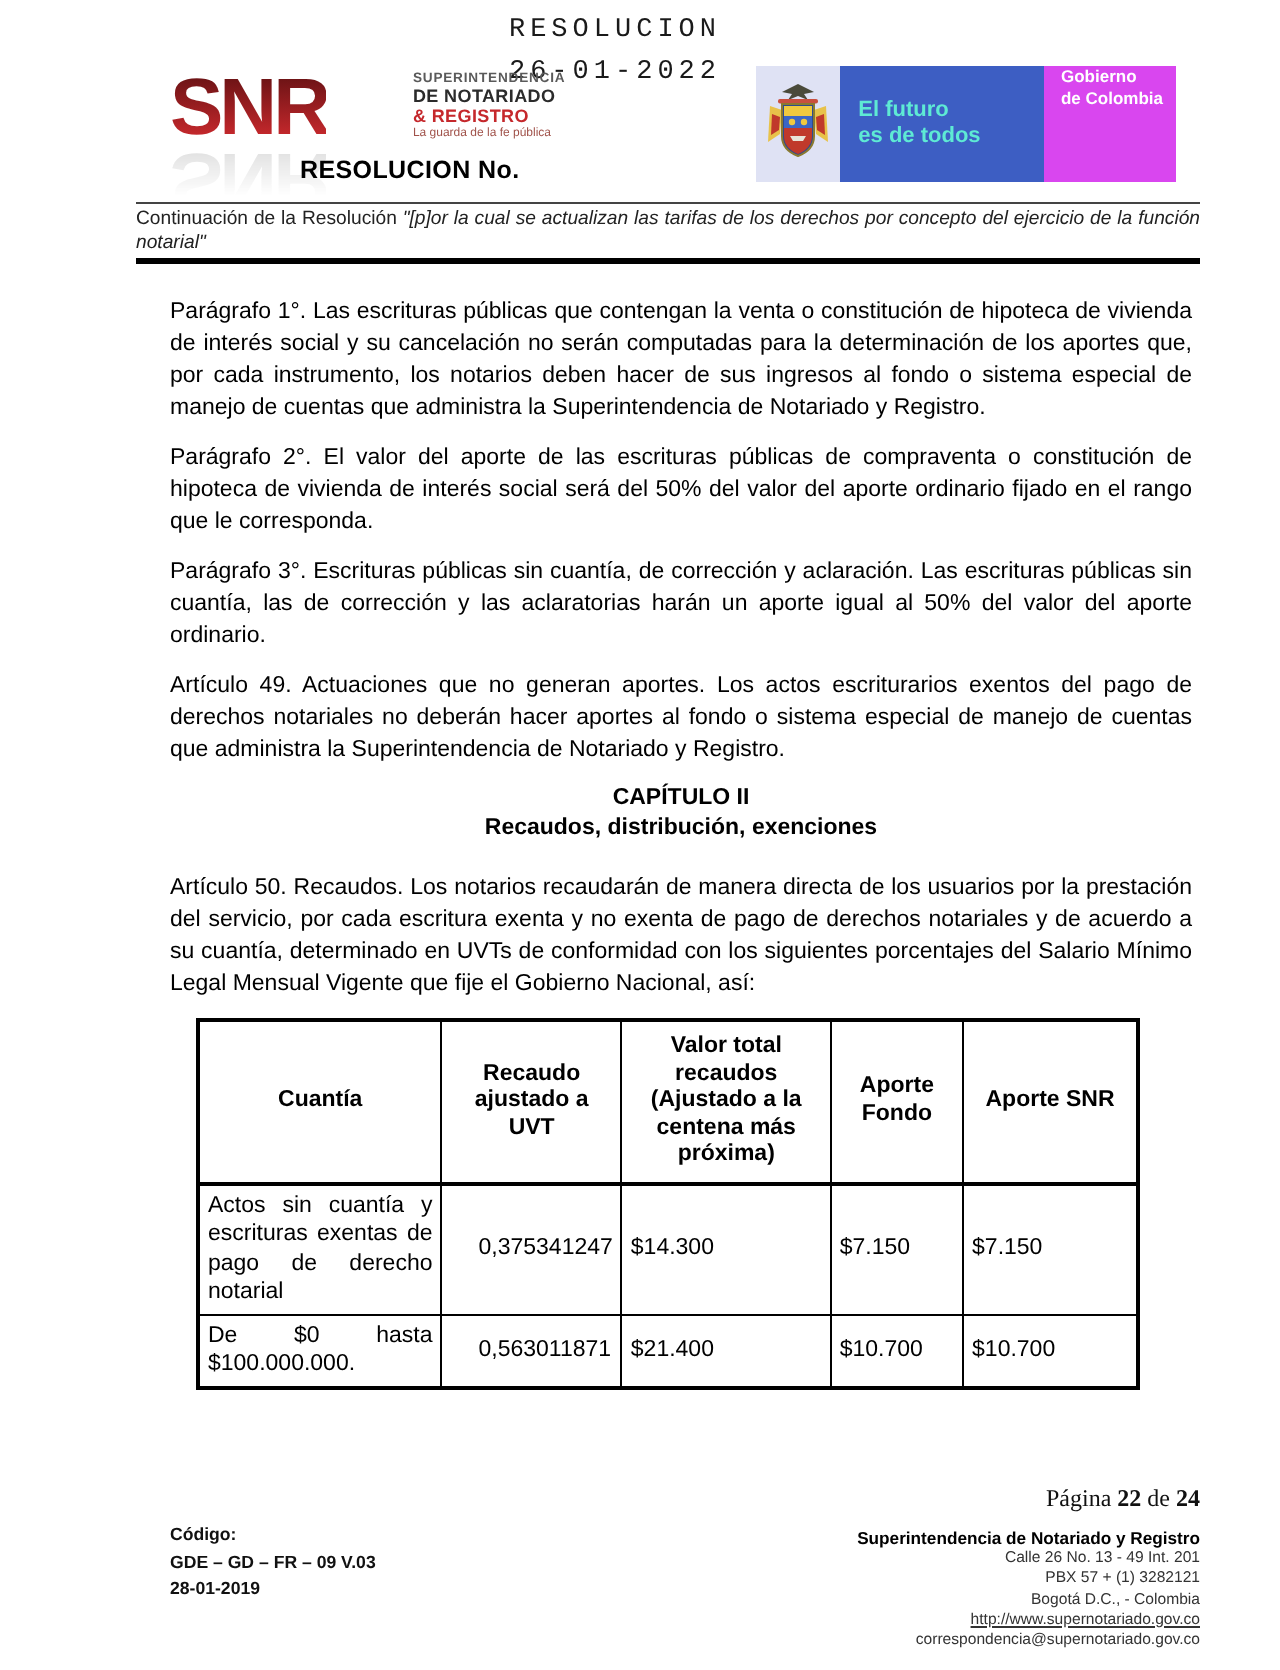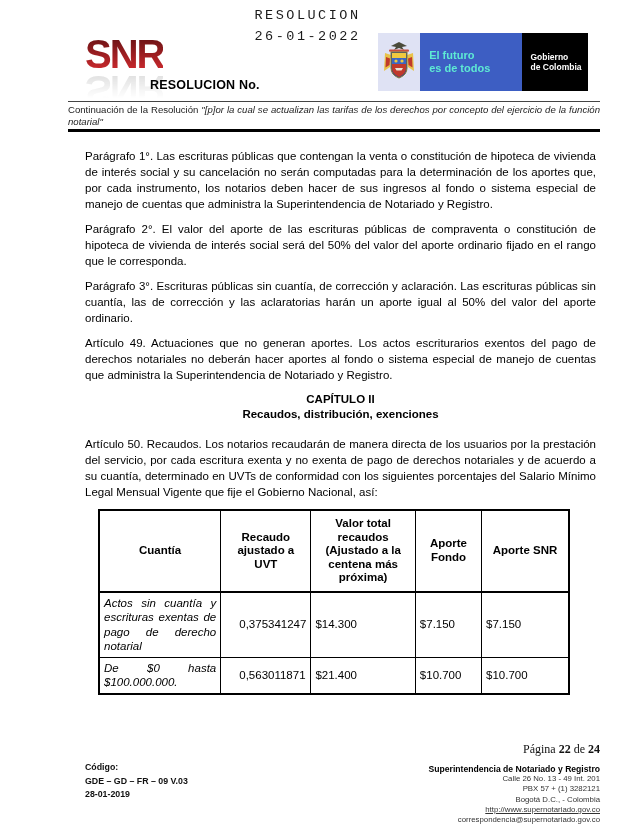--- a/index.html
+++ b/index.html
@@ -30,21 +30,21 @@
   .logo-text { margin-left: 3px; padding-top: 2px; }
   .logo-l1 { font-size: 6.8px; font-weight: 700; color: #5a5a5a; letter-spacing: .4px; }
   .logo-l2 { font-size: 9px;  font-weight: 800; color: #2b2b2b; letter-spacing: .2px; }
   .logo-l3 { font-size: 9px;  font-weight: 800; color: #c5282c; letter-spacing: .2px; }
   .logo-l4 { font-size: 6px;  color: #a0524a; margin-top: 1px; }
 
   .badge { position: absolute; left: 378px; top: 33px; width: 210px; height: 58px; display: flex; }
   .badge-coat { width: 47px; background: #dfe2f4; display: flex; align-items: center; justify-content: center; }
   .badge-slogan { width: 114px; background: #3d5ec3; color: #5eead4; display: flex; align-items: center; }
   .badge-slogan .txt { padding-left: 9px; font-size: 11px; font-weight: 700; line-height: 13.5px; }
-  .badge-gov { width: 73px; background: #000000; color: #fff; display: flex; align-items: center; }
+  .badge-gov { width: 73px; background: #d946ef; color: #fff; display: flex; }
   .badge-gov .txt { padding-left: 8px; font-size: 8.5px; font-weight: 700; line-height: 10.5px; }
 
   .doc-title { position: absolute; left: 150px; top: 78px; font-size: 12.5px; font-weight: 700; letter-spacing: .2px; }
 
   .rule-thin  { position: absolute; left: 68px; top: 101px; width: 532px; height: 1px; background: #444; }
   .continuation {
     position: absolute; left: 68px; top: 104px; width: 532px;
     font-size: 9.6px; line-height: 11.5px; color: #222; text-align: justify;
   }
   .continuation .quote { font-style: italic; }
@@ -61,21 +61,21 @@
     border-collapse: collapse; margin-left: 13px; margin-top: 3px;
     width: 472px; border: 2.2px solid #000; font-size: 11.5px;
   }
   .tariff-table th, .tariff-table td { border: 1.6px solid #000; }
   .tariff-table th {
     font-weight: 700; text-align: center; vertical-align: middle;
     padding: 6px 4px; line-height: 13.5px;
   }
   .tariff-table thead tr { border-bottom: 2.2px solid #000; }
   .tariff-table td { padding: 2px 4px; line-height: 14.5px; }
-  td.c-desc { text-align: justify; vertical-align: top; padding: 3px 4px; font-style: italic; }
+  td.c-desc { text-align: justify; vertical-align: top; padding: 3px 4px; }
   td.c-uvt  { text-align: left; vertical-align: middle; padding-left: 18px; }
   td.c-money{ text-align: left; vertical-align: middle; padding-right: 10px; }
 
   
   .page-num {
     position: absolute; top: 742px; right: 40px;
     font-family: "Liberation Serif", serif; font-size: 12px; color: #111;
   }
   .page-num b { font-weight: 700; }
   .code-block {
@@ -94,20 +94,26 @@
 
 <div class="stamp">
   <div>RESOLUCION</div>
   <div>26-01-2022</div>
 </div>
 
 <div class="logo">
   <div class="logo-snr-wrap">
     <div class="logo-snr">SNR</div>
     <div class="logo-snr-reflect">SNR</div>
+  </div>
+  <div class="logo-text">
+    <div class="logo-l1">SUPERINTENDENCIA</div>
+    <div class="logo-l2">DE NOTARIADO</div>
+    <div class="logo-l3">&amp; REGISTRO</div>
+    <div class="logo-l4">La guarda de la fe pública</div>
   </div>
 </div>
 
 <div class="badge">
   <div class="badge-coat">
     <svg width="36" height="42" viewBox="0 0 36 42">
 
       <path d="M18 1 L10 5 L15 6 L13 9 L18 7 L23 9 L21 6 L26 5 Z" fill="#4a4a3a"></path>
       <rect x="8" y="8.5" width="20" height="2.2" rx="1" fill="#c94f3f"></rect>
 

